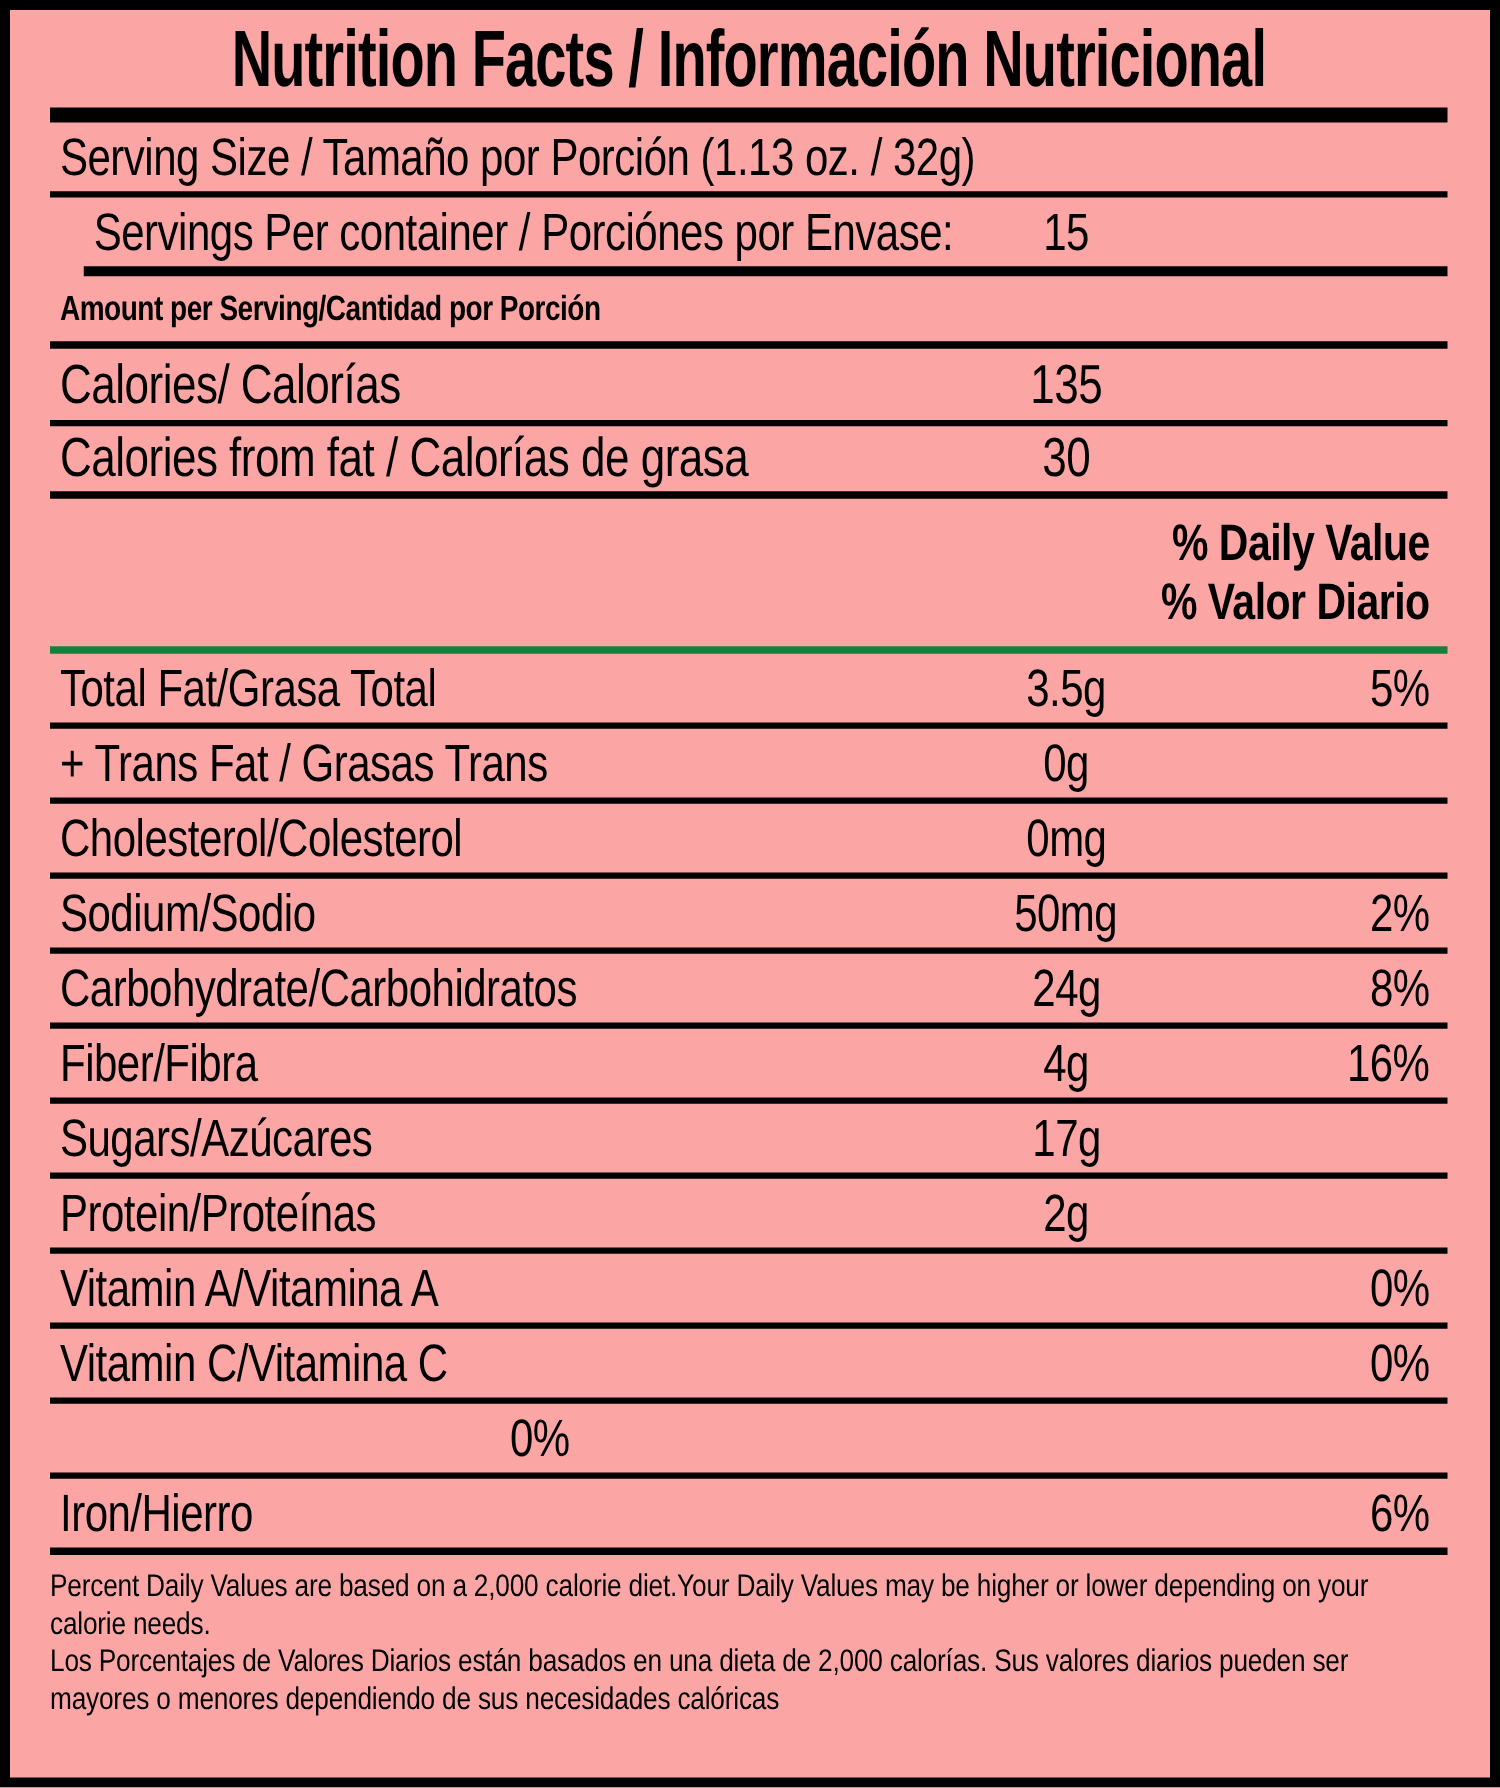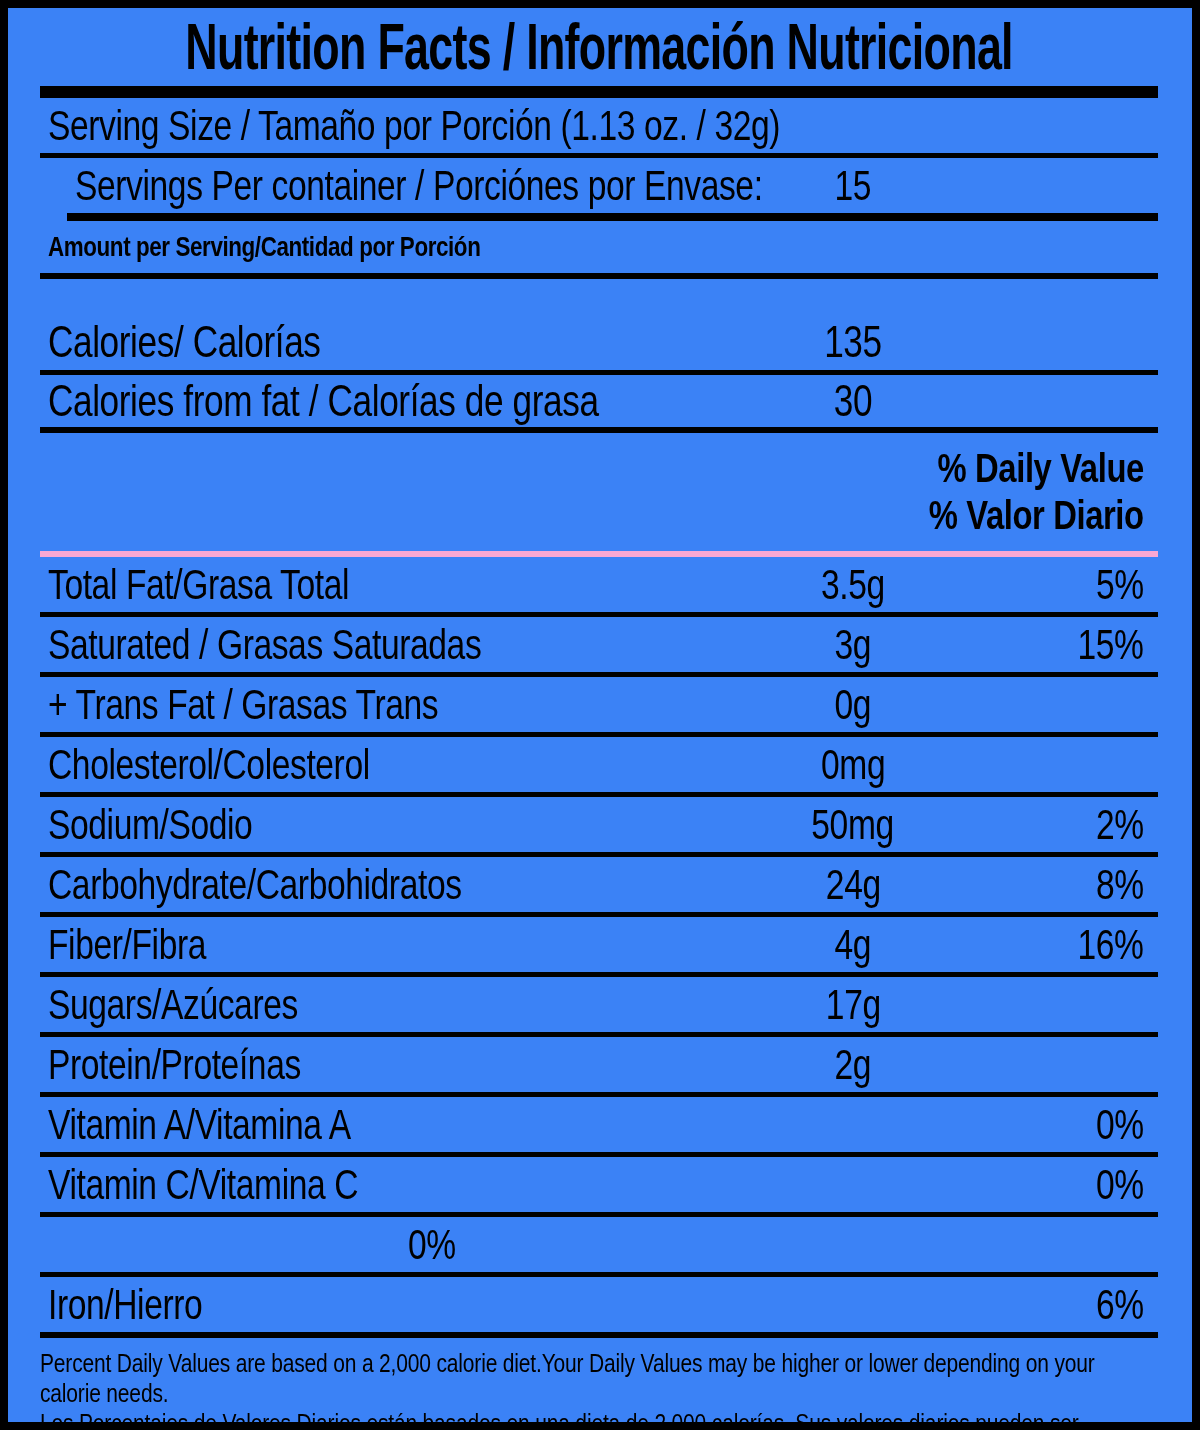--- a/index.html
+++ b/index.html
@@ -8,21 +8,21 @@
     overflow: hidden;
     background: #ffffff;
     font-family: "Liberation Sans", "DejaVu Sans", sans-serif;
     color: #000000;
   }
   .label {
     box-sizing: border-box;
     width: 1200px;
     height: 1430px;
     border: 8px solid #000000;
-    background: #3b82f6;
+    background: #fca5a5;
     padding: 0 34px 0 32px;
   }
   
   .cond, .cond-c, .cond-r {
     display: inline-block;
     white-space: nowrap;
     letter-spacing: -0.5px;
     transform: scaleX(0.8);
   }
   .cond   { transform-origin: 0 50%; }
@@ -53,27 +53,27 @@
     align-items: center;
     font-size: 42px;
   }
   .cell { display: flex; align-items: center; }
   .lab  { flex: 1 1 auto; padding-left: 8px; min-width: 0; }
   .amt  { width: 250px; flex: 0 0 250px; justify-content: center; }
   .dvc  { width: 180px; flex: 0 0 180px; box-sizing: border-box; padding-right: 14px; justify-content: flex-end; }
 
   .r-servings { border-bottom-width: 8px; margin-left: 27px; }
   .r-amount-header { height: 52px; border-bottom-width: 6px; font-size: 28px; font-weight: bold; }
-  .r-cal { height: 57px; font-size: 44px; margin-top: 34px; }
+  .r-cal { height: 57px; font-size: 44px; }
   .r-calfat { height: 52px; border-bottom-width: 6px; font-size: 44px; }
   .r-iron { border-bottom-width: 6px; }
 
   .dv-header {
     height: 102px;
-    border-bottom: 6px solid #f9a8d4;
+    border-bottom: 6px solid #15803d;
     display: flex;
     flex-direction: column;
     align-items: flex-end;
     justify-content: space-evenly;
     padding: 8px 14px 8px 0;
     box-sizing: content-box;
     font-size: 41px;
     font-weight: bold;
   }
   .dv-header .cond-r { line-height: 1; }
@@ -153,31 +153,20 @@
         <span class="cond">Total Fat/Grasa Total</span>
       </span>
     <span class="cell amt">
         <span class="cond-c">3.5g</span>
       </span>
     <span class="cell dvc">
         <span class="cond-r">5%</span>
       </span>
   </div>
 
-  <div class="row">
-    <span class="cell lab">
-        <span class="cond">Saturated / Grasas Saturadas</span>
-      </span>
-    <span class="cell amt">
-        <span class="cond-c">3g</span>
-      </span>
-    <span class="cell dvc">
-        <span class="cond-r">15%</span>
-      </span>
-  </div>
 
   <div class="row">
     <span class="cell lab">
         <span class="cond">+ Trans Fat / Grasas Trans</span>
       </span>
     <span class="cell amt">
         <span class="cond-c">0g</span>
       </span>
     <span class="cell dvc">
         <span class="cond-r"></span>

